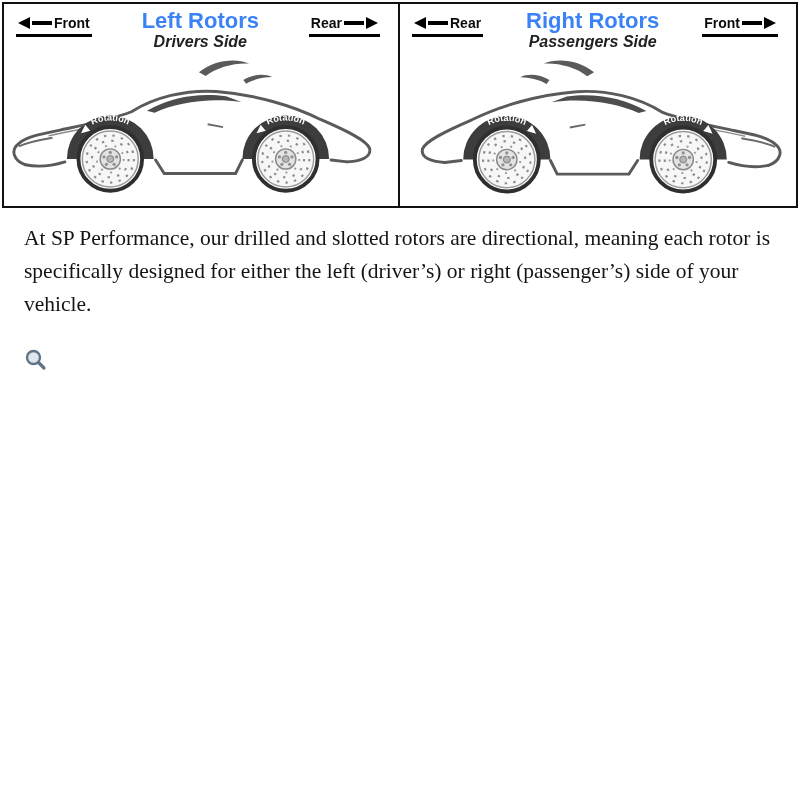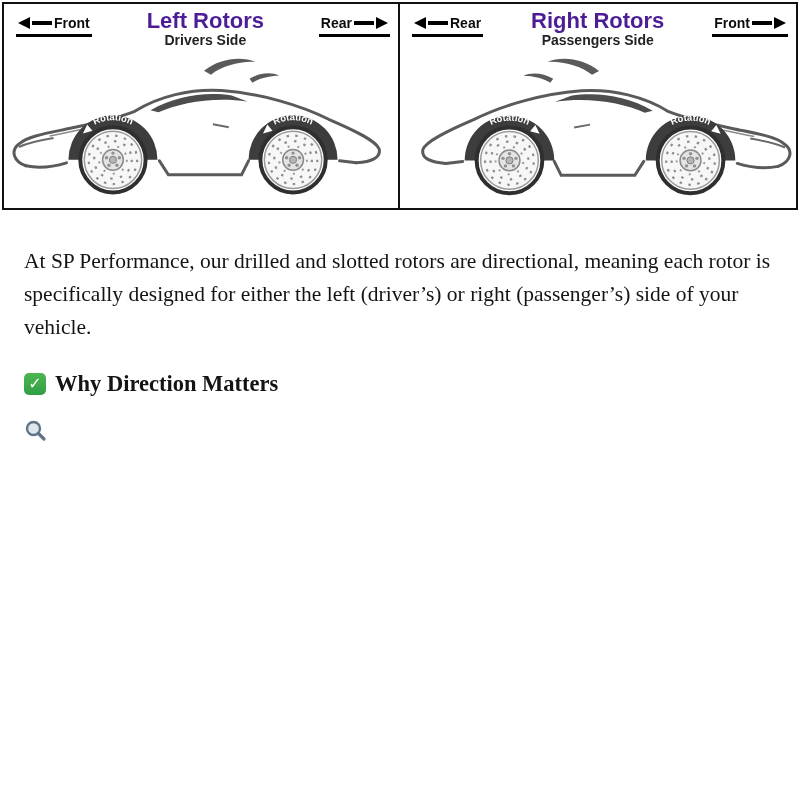--- a/index.html
+++ b/index.html
@@ -9,40 +9,41 @@
     color:#141414;
   }
 
   
   .diagram {
     display:flex;
     border:2px solid #111;
     margin:2px 2px 0 2px;
     background:#fff;
   }
-  .panel { width:50%; padding:5px 2px 0 6px; box-sizing:border-box; }
+  .panel { width:50%; padding:5px 12px 0 6px; box-sizing:border-box; }
   .panel.left { border-right:2px solid #111; }
 
   .panel-header {
     display:flex;
     align-items:flex-start;
     justify-content:space-between;
     padding:2px 6px 0 6px;
   }
   .panel-title-block { flex:1; text-align:center; line-height:1.1; margin-top:-2px; }
   .panel-title {
     font-family:"Liberation Sans", sans-serif;
     font-weight:bold;
     font-size:22px;
-    color:#4c1d95;
+    color:#3b82f6;
   }
   .panel-subtitle {
     font-family:"Liberation Sans", sans-serif;
     font-weight:bold;
-    font-size:14px;
+    font-style:italic;
+    font-size:16px;
     color:#222;
   }
 
   .dir {
     display:inline-flex;
     align-items:center;
     gap:2px;
     border-bottom:3px solid #000;
     padding:2px 2px 3px 2px;
     margin-top:2px;
@@ -52,21 +53,21 @@
     color:#0b0b0b;
     white-space:nowrap;
   }
   .tri-left  { width:0;height:0;border-top:6px solid transparent;border-bottom:6px solid transparent;border-right:12px solid #000; }
   .tri-right { width:0;height:0;border-top:6px solid transparent;border-bottom:6px solid transparent;border-left:12px solid #000; }
   .shaft { width:20px; height:4px; background:#000; }
 
   .car-svg { display:block; width:100%; height:auto; }
 
   
-  .content { padding:35px 26px 8px 24px; }
+  .content { padding:14px 26px 8px 24px; }
   .intro {
     font-size:21.5px;
     line-height:1.55;
     margin:0 0 26px 0;
   }
   .section-heading-bold {
     font-size:22.5px;
     font-weight:bold;
     margin:0 0 22px 0;
     display:flex;
@@ -259,24 +260,20 @@
       </text>
       <polygon points="316.3,85.3 306.8,82.6 312.0,76.4" fill="#ffffff"></polygon>
     </svg>
   </div>
 </div>
 
 <div class="content">
 
   <p class="intro">At SP Performance, our drilled and slotted rotors are directional, meaning each rotor is specifically designed for either the left (driver’s) or right (passenger’s) side of your vehicle.</p>
 
-  <div class="section-heading-bold">
-    <span class="check-icon"></span>
-    <span>Why Direction Matters</span>
-  </div>
 
 
 
   <div class="section-heading-regular">
     <svg class="magnifier-icon" width="23" height="23" viewBox="0 0 23 23" xmlns="http://www.w3.org/2000/svg">
       <circle cx="9.5" cy="9.5" r="6.5" fill="#dfe7ec" stroke="#5f7486" stroke-width="2.4"></circle>
       <line x1="14.5" y1="14.5" x2="20" y2="20" stroke="#5f7486" stroke-width="3.2" stroke-linecap="round"></line>
     </svg>
   </div>
 

